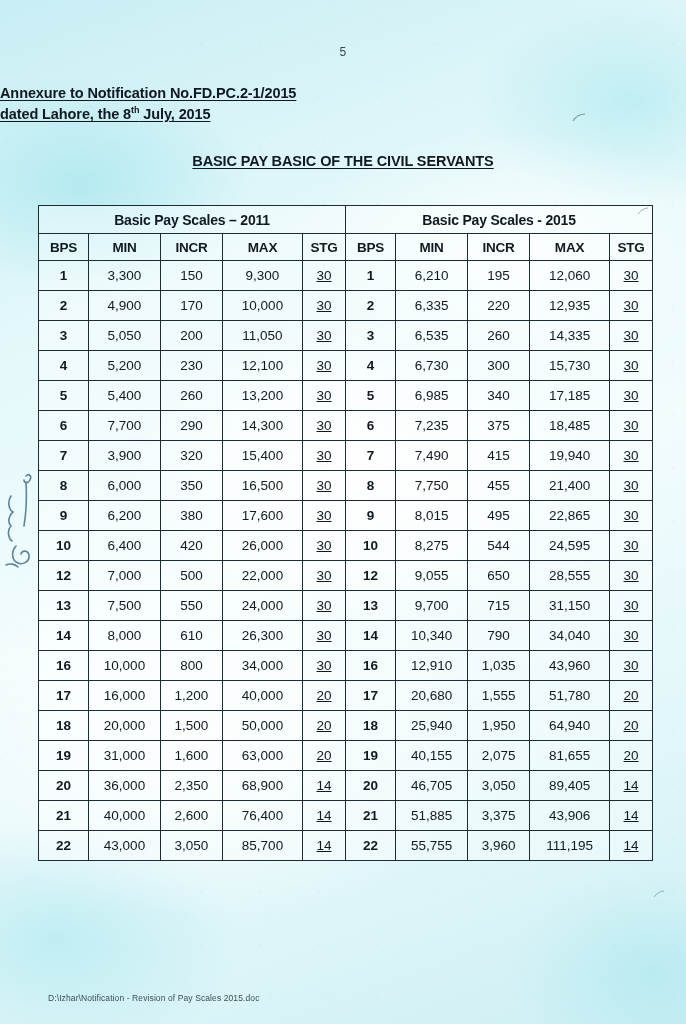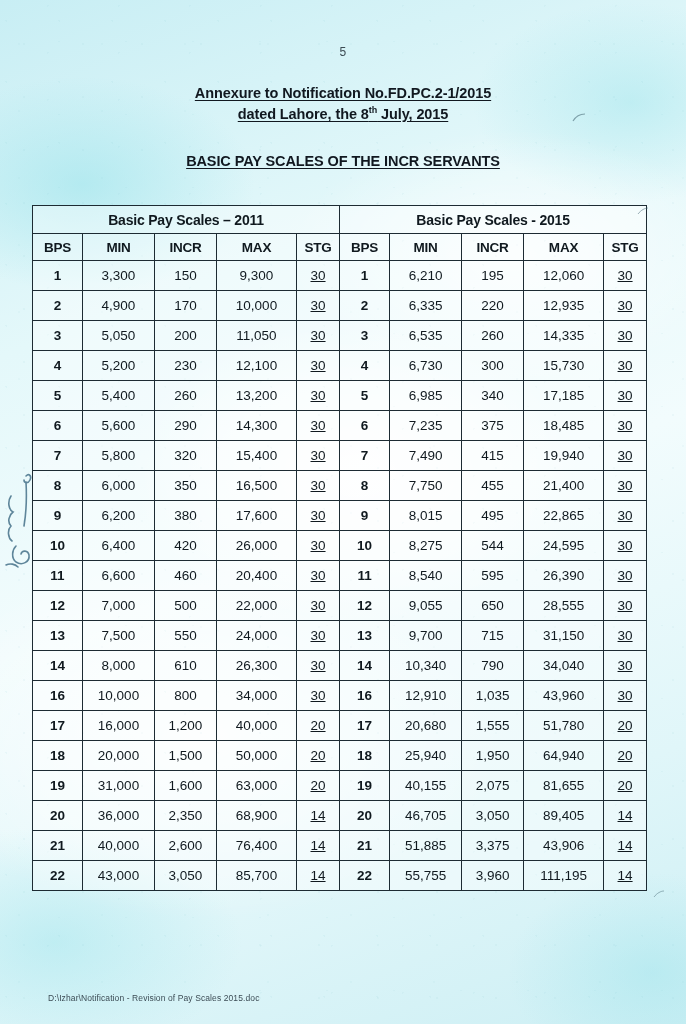--- a/index.html
+++ b/index.html
@@ -59,21 +59,20 @@
     font-size: 12px;
     color: #3b4a52;
     letter-spacing: 0.5px;
   }
 
   .doc-title-block {
     position: absolute;
     top: 82px;
     left: 0;
     right: 0;
-    text-align: center;
     line-height: 1.32;
   }
   .doc-title-line {
     display: inline-block;
     font-size: 14.5px;
     font-weight: bold;
     color: #111820;
     text-decoration: underline;
     text-underline-offset: 2px;
     letter-spacing: -0.1px;
@@ -99,21 +98,21 @@
     font-weight: bold;
     color: #111820;
     text-decoration: underline;
     text-underline-offset: 2px;
     letter-spacing: -0.1px;
   }
 
   
   #pay-table-wrap {
     position: absolute;
-    left: 32px;
+    left: 38px;
     top: 205px;
     width: 614px;
   }
   table.pay-table {
     border-collapse: collapse;
     width: 614px;
     table-layout: fixed;
     background: rgba(255,255,255,0.42);
   }
   table.pay-table td, table.pay-table th {
@@ -193,21 +192,21 @@
 
   <div class="page-number">5</div>
 
   <div class="doc-title-block">
     <div class="doc-title-line">Annexure to Notification No.FD.PC.2-1/2015</div>
     <br>
     <div class="doc-title-line"><span>dated Lahore, the 8</span><sup>th</sup><span> July, 2015</span></div>
   </div>
 
   <div class="doc-subtitle">
-    <span>BASIC PAY SCALES OF THE INCR SERVANTS</span>
+    <span>BASIC PAY BASIC OF THE CIVIL SERVANTS</span>
   </div>
 
   <div id="pay-table-wrap">
     <table class="pay-table">
       <colgroup>
         <col class="c-bps">
           <col class="c-min">
           <col class="c-incr">
           <col class="c-max">
           <col class="c-stg">
@@ -291,33 +290,33 @@
             <td class="scale-2011 cell-num">13,200</td>
             <td class="scale-2011 cell-stg">30</td>
             <td class="scale-2015 cell-bps">5</td>
             <td class="scale-2015 cell-num">6,985</td>
             <td class="scale-2015 cell-num">340</td>
             <td class="scale-2015 cell-num">17,185</td>
             <td class="scale-2015 cell-stg">30</td>
           </tr>
           <tr>
             <td class="scale-2011 cell-bps">6</td>
-            <td class="scale-2011 cell-num">5,600</td>
+            <td class="scale-2011 cell-num">7,700</td>
             <td class="scale-2011 cell-num">290</td>
             <td class="scale-2011 cell-num">14,300</td>
             <td class="scale-2011 cell-stg">30</td>
             <td class="scale-2015 cell-bps">6</td>
             <td class="scale-2015 cell-num">7,235</td>
             <td class="scale-2015 cell-num">375</td>
             <td class="scale-2015 cell-num">18,485</td>
             <td class="scale-2015 cell-stg">30</td>
           </tr>
           <tr>
             <td class="scale-2011 cell-bps">7</td>
-            <td class="scale-2011 cell-num">5,800</td>
+            <td class="scale-2011 cell-num">3,900</td>
             <td class="scale-2011 cell-num">320</td>
             <td class="scale-2011 cell-num">15,400</td>
             <td class="scale-2011 cell-stg">30</td>
             <td class="scale-2015 cell-bps">7</td>
             <td class="scale-2015 cell-num">7,490</td>
             <td class="scale-2015 cell-num">415</td>
             <td class="scale-2015 cell-num">19,940</td>
             <td class="scale-2015 cell-stg">30</td>
           </tr>
           <tr>
@@ -347,32 +346,20 @@
           <tr>
             <td class="scale-2011 cell-bps">10</td>
             <td class="scale-2011 cell-num">6,400</td>
             <td class="scale-2011 cell-num">420</td>
             <td class="scale-2011 cell-num">26,000</td>
             <td class="scale-2011 cell-stg">30</td>
             <td class="scale-2015 cell-bps">10</td>
             <td class="scale-2015 cell-num">8,275</td>
             <td class="scale-2015 cell-num">544</td>
             <td class="scale-2015 cell-num">24,595</td>
-            <td class="scale-2015 cell-stg">30</td>
-          </tr>
-          <tr>
-            <td class="scale-2011 cell-bps">11</td>
-            <td class="scale-2011 cell-num">6,600</td>
-            <td class="scale-2011 cell-num">460</td>
-            <td class="scale-2011 cell-num">20,400</td>
-            <td class="scale-2011 cell-stg">30</td>
-            <td class="scale-2015 cell-bps">11</td>
-            <td class="scale-2015 cell-num">8,540</td>
-            <td class="scale-2015 cell-num">595</td>
-            <td class="scale-2015 cell-num">26,390</td>
             <td class="scale-2015 cell-stg">30</td>
           </tr>
           <tr>
             <td class="scale-2011 cell-bps">12</td>
             <td class="scale-2011 cell-num">7,000</td>
             <td class="scale-2011 cell-num">500</td>
             <td class="scale-2011 cell-num">22,000</td>
             <td class="scale-2011 cell-stg">30</td>
             <td class="scale-2015 cell-bps">12</td>
             <td class="scale-2015 cell-num">9,055</td>

